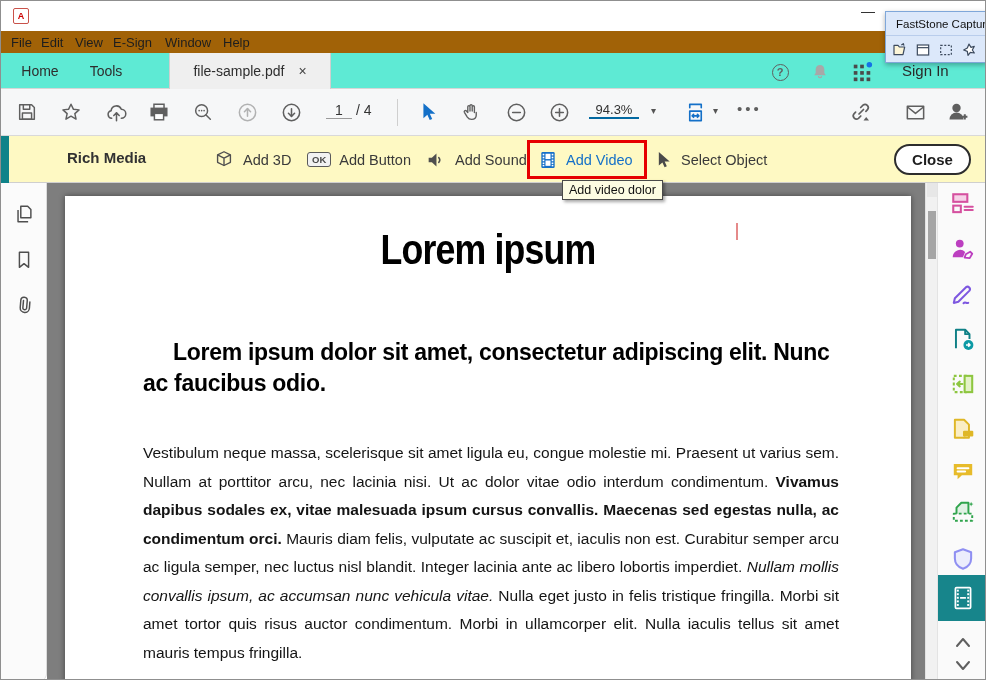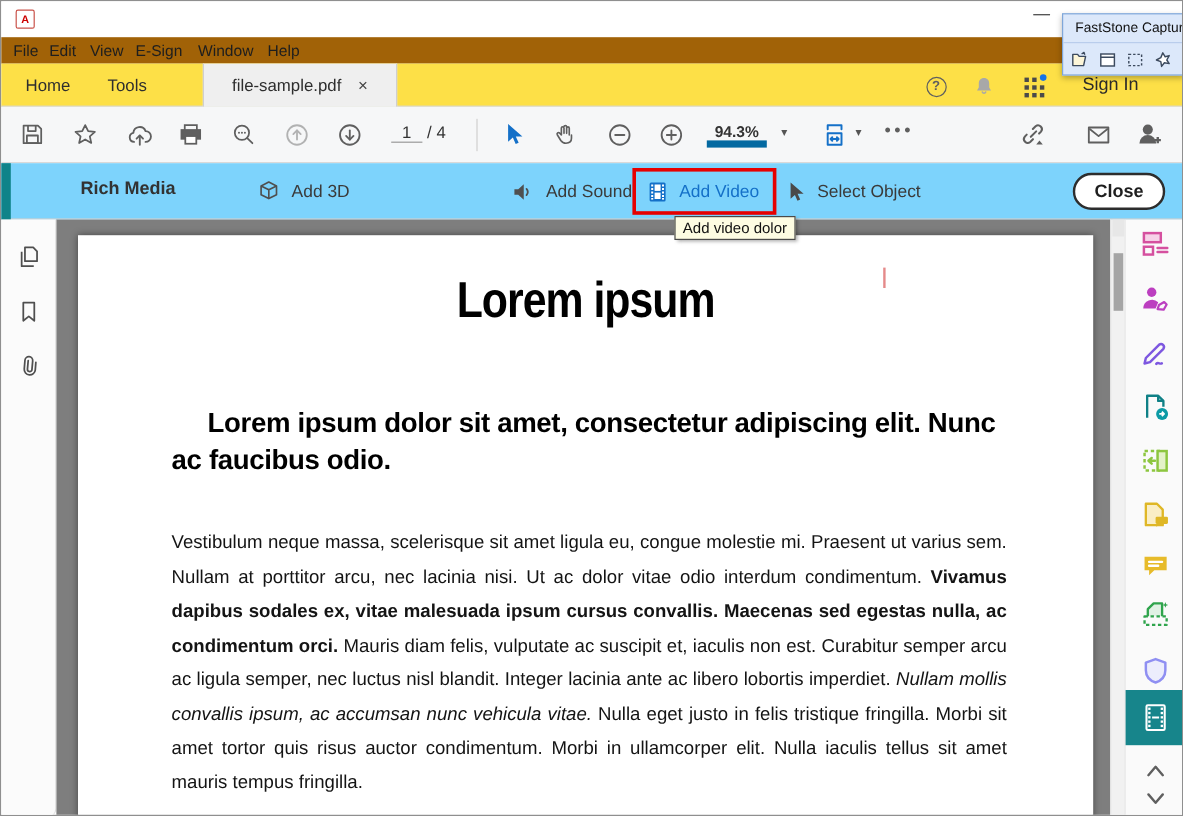--- a/index.html
+++ b/index.html
@@ -10,44 +10,44 @@
   .titlebar { position:absolute; left:0; top:0; width:100%; height:30px; background:#fff; }
   .app-logo { position:absolute; left:12px; top:7px; width:16px; height:16px; background:#fff; border:1px solid #c9524a; border-radius:2px; color:#c00; font-size:9px; font-weight:bold; text-align:center; line-height:14px; }
   .title-text { position:absolute; left:36px; top:7px; font-size:13px; color:#1b1b1b; }
   .min-btn { position:absolute; right:104px; top:2px; font-size:14px; color:#333; width:26px; text-align:center; cursor:default; }
 
   
   .menubar { position:absolute; left:0; top:30px; width:100%; height:22px; background:#a16207; }
   .menu-item { position:absolute; top:2px; font-size:13px; color:#1e1e1e; padding:2px 4px; }
 
   
-  .tabbar { position:absolute; left:0; top:52px; width:100%; height:36px; background:#fde047; border-bottom:1px solid #d6d6d6;padding-left:41px; }
+  .tabbar { position:absolute; left:0; top:52px; width:100%; height:36px; background:#5eead4; border-bottom:1px solid #d6d6d6;padding-left:41px; }
   .tab { position:absolute; top:0; height:36px; font-size:14px; color:#2e2e2e; display:flex; align-items:center; justify-content:center; }
   .tab-home { left:10px; width:58px; }
   .tab-tools { left:74px; width:62px; }
   .tab-doc { left:168px; width:162px; background:#efefef; border-left:1px solid #cfcfcf; border-right:1px solid #cfcfcf; }
   .tab-doc .tab-close { margin-left:14px; font-size:14px; color:#444; }
   .tab-icon-btn { position:absolute; top:8px; width:22px; height:22px; display:flex; align-items:center; justify-content:center; }
   .help-circle { width:17px; height:17px; border:1.6px solid #5f5f5f; border-radius:50%; color:#5f5f5f; font-size:11px; font-weight:bold; text-align:center; line-height:14px; }
   .signin { position:absolute; left:901px; top:9px; font-size:15px; color:#2a2a2a; }
 
   
   .toolbar { position:absolute; left:0; top:88px; width:100%; height:47px; background:#f6f7f8; border-bottom:1px solid #d9d9d9; }
   .tb { position:absolute; top:11px; width:24px; height:24px; display:flex; align-items:center; justify-content:center; }
   .tb.disabled { opacity:.45; }
   .page-num { position:absolute; left:325px; top:13px; font-size:14px; color:#333; }
   .page-num .cur { display:inline-block; width:26px; text-align:center; border-bottom:1px solid #9a9a9a; }
   .divider { position:absolute; left:396px; top:10px; width:1px; height:27px; background:#cfcfcf; }
   .zoom-box { position:absolute; left:588px; top:13px; font-size:13px; color:#333; }
-  .zoom-box .zv { display:inline-block; width:50px; text-align:center; border-bottom:6px solid #0369a1;font-weight:bold; }
+  .zoom-box .zv { display:inline-block; width:50px; text-align:center; border-bottom:2px solid #0369a1; }
   .caret { position:absolute; top:16px; font-size:10px; color:#555; }
   .more-dots { position:absolute; left:736px; top:11px; font-size:15px; letter-spacing:3px; color:#5f5f5f; }
 
   
-  .richbar { position:absolute; left:0; top:135px; width:100%; height:47px; background:#7dd3fc; border-bottom:1px solid #cfcfcf; }
+  .richbar { position:absolute; left:0; top:135px; width:100%; height:47px; background:#fef9c3; border-bottom:1px solid #cfcfcf; }
   .rich-accent { position:absolute; left:0; top:0; width:8px; height:47px; background:#0f8389; }
   .rich-title { position:absolute; left:66px; top:13px; font-size:15px; font-weight:bold; color:#323232; }
   .rm-btn { position:absolute; top:0; height:47px; display:flex; align-items:center; gap:8px; font-size:14.5px; color:#3a3a3a; }
   .rm-add3d { left:212px; } .rm-addbutton { left:306px; } .rm-addsound { left:424px; }
   .rm-addvideo { left:537px; color:#1470c8; } .rm-selectobject { left:652px; }
   .ok-box { border:1.6px solid #5a5a5a; border-radius:3px; font-size:9.5px; font-weight:bold; color:#4a4a4a; background:#f2f2f2; padding:2px 4px; line-height:1; }
   .highlight-rect { position:absolute; left:526px; top:4px; width:120px; height:39px; border:3px solid #e60000; pointer-events:none; }
   .close-btn { position:absolute; left:893px; top:8px; width:77px; height:31px; border:2px solid #2d2d2d; border-radius:16px; background:#fff; font-size:15px; font-weight:bold; color:#1e1e1e; display:flex; align-items:center; justify-content:center; }
   .tooltip { position:absolute; left:561px; top:179px; background:#fdfce2; border:1px solid #4a4a4a; box-shadow:2px 2px 3px rgba(0,0,0,.35); font-size:12.5px; color:#111; padding:2px 6px; z-index:40; white-space:nowrap; }
 
@@ -257,20 +257,24 @@
     <div class="rich-title">Rich Media</div>
 
     <div class="rm-btn rm-add3d">
       <svg width="22" height="22" viewBox="0 0 24 24" fill="none" stroke="#4f4f4f" stroke-width="1.5" stroke-linejoin="round">
         <path d="M12 3l7 3.5v8L12 18l-7-3.5v-8z"></path>
           <path d="M5 6.5l7 3.5 7-3.5M12 10v8"></path>
       </svg>
       <span>Add 3D</span>
     </div>
 
+    <div class="rm-btn rm-addbutton">
+      <span class="ok-box">OK</span>
+      <span>Add Button</span>
+    </div>
 
     <div class="rm-btn rm-addvideo">
       <svg width="20" height="20" viewBox="0 0 24 24">
         <rect x="4" y="2.5" width="16" height="19" rx="1.5" fill="#1470c8"></rect>
         <g fill="#fff">
           <rect x="5.6" y="4.5" width="2" height="2"></rect>
             <rect x="5.6" y="8" width="2" height="2"></rect>
             <rect x="5.6" y="11.5" width="2" height="2"></rect>
             <rect x="5.6" y="15" width="2" height="2"></rect>
             <rect x="5.6" y="18" width="2" height="1.6"></rect>

